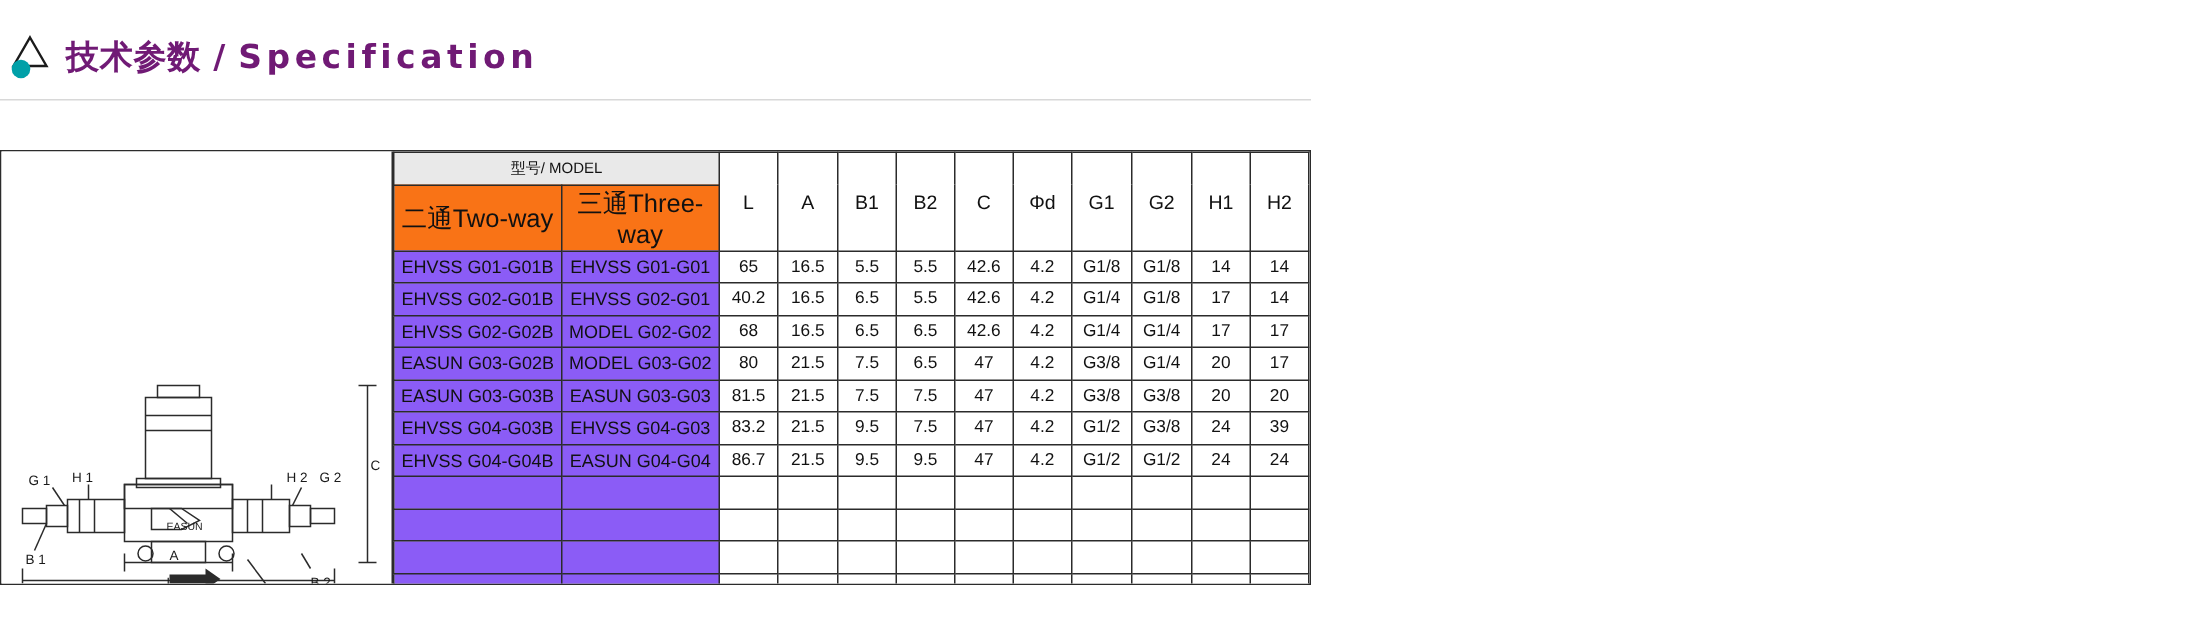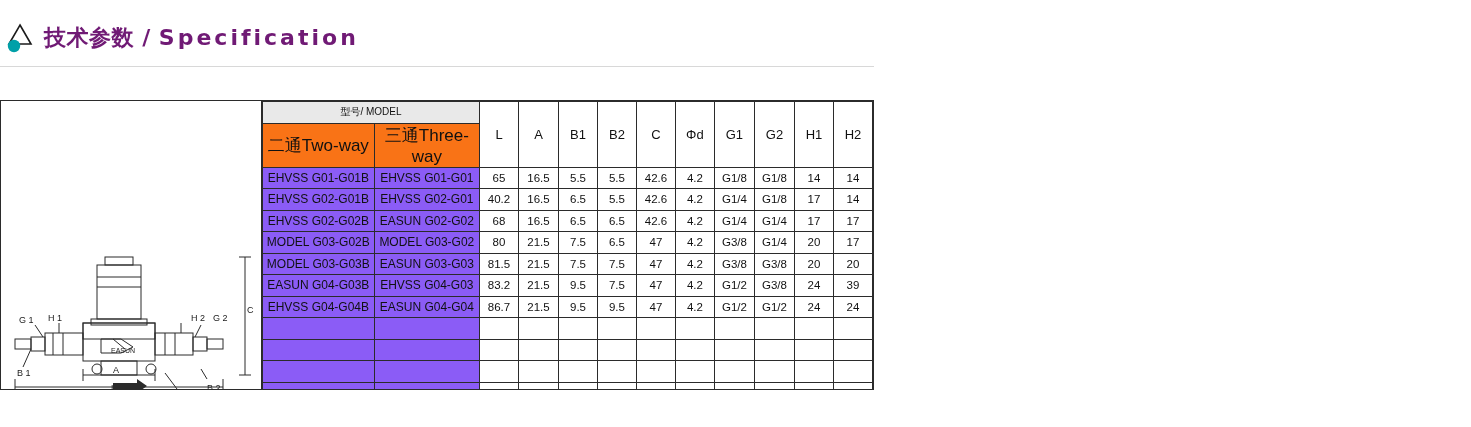--- a/index.html
+++ b/index.html
@@ -288,62 +288,62 @@
             <td class="val">5.5</td>
             <td class="val">42.6</td>
             <td class="val">4.2</td>
             <td class="val">G1/4</td>
             <td class="val">G1/8</td>
             <td class="val">17</td>
             <td class="val">14</td>
           </tr>
           <tr>
             <td class="model-cell">EHVSS G02-G02B</td>
-            <td class="model-cell">EASUN G02-G02</td>
+            <td class="model-cell">MODEL G02-G02</td>
             <td class="val">68</td>
             <td class="val">16.5</td>
             <td class="val">6.5</td>
             <td class="val">6.5</td>
             <td class="val">42.6</td>
             <td class="val">4.2</td>
             <td class="val">G1/4</td>
             <td class="val">G1/4</td>
             <td class="val">17</td>
             <td class="val">17</td>
           </tr>
           <tr>
-            <td class="model-cell">MODEL G03-G02B</td>
+            <td class="model-cell">EASUN G03-G02B</td>
             <td class="model-cell">MODEL G03-G02</td>
             <td class="val">80</td>
             <td class="val">21.5</td>
             <td class="val">7.5</td>
             <td class="val">6.5</td>
             <td class="val">47</td>
             <td class="val">4.2</td>
             <td class="val">G3/8</td>
             <td class="val">G1/4</td>
             <td class="val">20</td>
             <td class="val">17</td>
           </tr>
           <tr>
-            <td class="model-cell">MODEL G03-G03B</td>
+            <td class="model-cell">EASUN G03-G03B</td>
             <td class="model-cell">EASUN G03-G03</td>
             <td class="val">81.5</td>
             <td class="val">21.5</td>
             <td class="val">7.5</td>
             <td class="val">7.5</td>
             <td class="val">47</td>
             <td class="val">4.2</td>
             <td class="val">G3/8</td>
             <td class="val">G3/8</td>
             <td class="val">20</td>
             <td class="val">20</td>
           </tr>
           <tr>
-            <td class="model-cell">EASUN G04-G03B</td>
+            <td class="model-cell">EHVSS G04-G03B</td>
             <td class="model-cell">EHVSS G04-G03</td>
             <td class="val">83.2</td>
             <td class="val">21.5</td>
             <td class="val">9.5</td>
             <td class="val">7.5</td>
             <td class="val">47</td>
             <td class="val">4.2</td>
             <td class="val">G1/2</td>
             <td class="val">G3/8</td>
             <td class="val">24</td>

